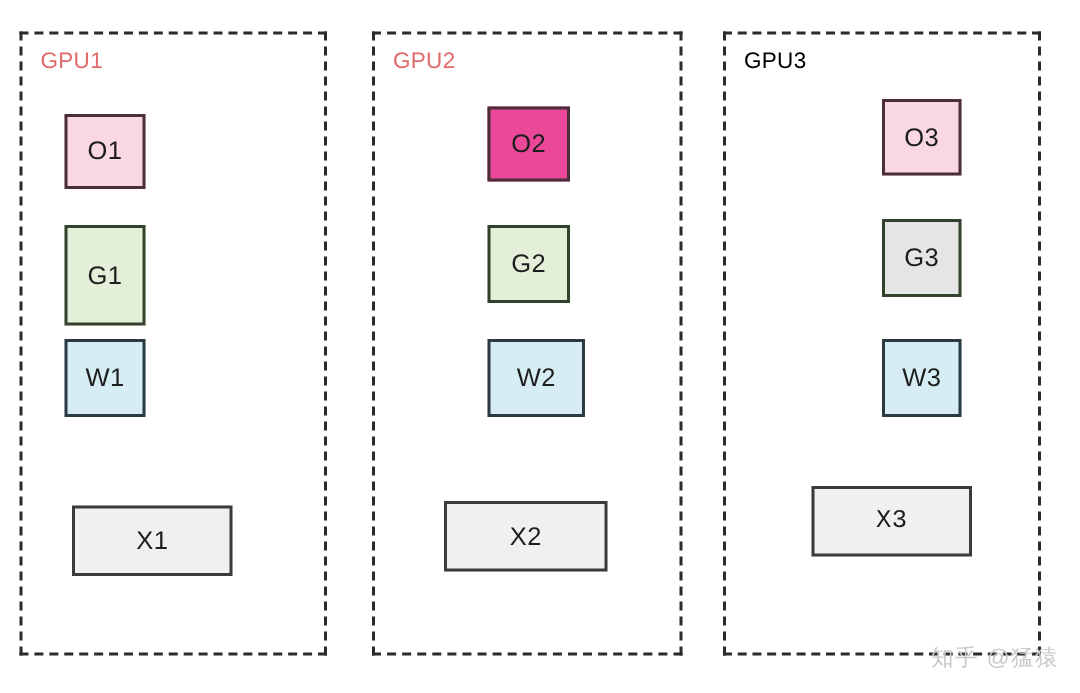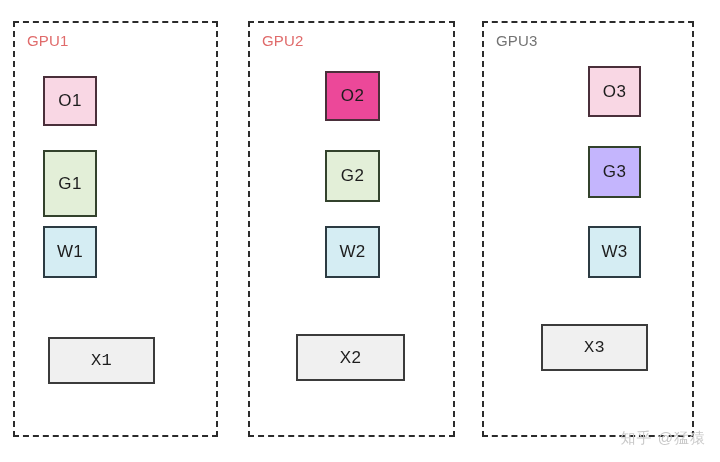--- a/index.html
+++ b/index.html
@@ -78,29 +78,29 @@
 </head>
 <body>
 
 <div id="canvas">
     <div class="gpu-panel" style="left: 13px; top: 21px; width: 205px; height: 416px;">
       <div class="gpu-label" style="color: rgb(224, 107, 107);">GPU1</div>
     </div>
     <div class="unit-box kind-o" style="left: 43px; top: 76px; width: 54px; height: 50px; background: rgb(249, 215, 228); border-color: rgb(74, 47, 58);">O1</div>
     <div class="unit-box kind-g" style="left: 43px; top: 150px; width: 54px; height: 67px; background: rgb(227, 239, 216); border-color: rgb(51, 66, 44);">G1</div>
     <div class="unit-box kind-w" style="left: 43px; top: 226px; width: 54px; height: 52px; background: rgb(213, 237, 243); border-color: rgb(44, 59, 66); text-align: right;">W1</div>
-    <div class="unit-box kind-x" style="left: 48px; top: 337px; width: 107px; height: 47px; background: rgb(240, 240, 240); border-color: rgb(59, 59, 59); font-family: Liberation Mono, monospace;">X1</div>
+    <div class="unit-box kind-x" style="left: 48px; top: 337px; width: 107px; height: 47px; background: rgb(240, 240, 240); border-color: rgb(59, 59, 59);">X1</div>
     <div class="gpu-panel" style="left: 248px; top: 21px; width: 207px; height: 416px;">
       <div class="gpu-label" style="color: rgb(224, 107, 107);">GPU2</div>
     </div>
     <div class="unit-box kind-o" style="left: 325px; top: 71px; width: 55px; height: 50px; background: #ec4899; border-color: rgb(74, 47, 58);">O2</div>
     <div class="unit-box kind-g" style="left: 325px; top: 150px; width: 55px; height: 52px; background: rgb(227, 239, 216); border-color: rgb(51, 66, 44);">G2</div>
-    <div class="unit-box kind-w" style="left: 325px; top: 226px; width: 55px; height: 52px; background: rgb(213, 237, 243); border-color: rgb(44, 59, 66);">W2</div>
+    <div class="unit-box kind-w" style="left: 325px; top: 226px; width: 65px; height: 52px; background: rgb(213, 237, 243); border-color: rgb(44, 59, 66);">W2</div>
     <div class="unit-box kind-x" style="left: 296px; top: 334px; width: 109px; height: 47px; background: rgb(240, 240, 240); border-color: rgb(59, 59, 59);">X2</div>
     <div class="gpu-panel" style="left: 482px; top: 21px; width: 212px; height: 416px;">
-      <div class="gpu-label" style="color: #737373;">GPU3</div>
+      <div class="gpu-label" style="color: #000000;">GPU3</div>
     </div>
     <div class="unit-box kind-o" style="left: 588px; top: 66px; width: 53px; height: 51px; background: rgb(249, 215, 228); border-color: rgb(74, 47, 58);">O3</div>
-    <div class="unit-box kind-g" style="left: 588px; top: 146px; width: 53px; height: 52px; background: #c4b5fd; border-color: rgb(51, 66, 44);">G3</div>
+    <div class="unit-box kind-g" style="left: 588px; top: 146px; width: 53px; height: 52px; background: #e5e5e5; border-color: rgb(51, 66, 44);">G3</div>
     <div class="unit-box kind-w" style="left: 588px; top: 226px; width: 53px; height: 52px; background: rgb(213, 237, 243); border-color: rgb(44, 59, 66);">W3</div>
     <div class="unit-box kind-x" style="left: 541px; top: 324px; width: 107px; height: 47px; background: rgb(240, 240, 240); border-color: rgb(59, 59, 59); font-family: Liberation Mono, monospace;">X3</div>
     <div class="watermark">知乎 @猛猿</div>
   </div>
 
 </body></html>

